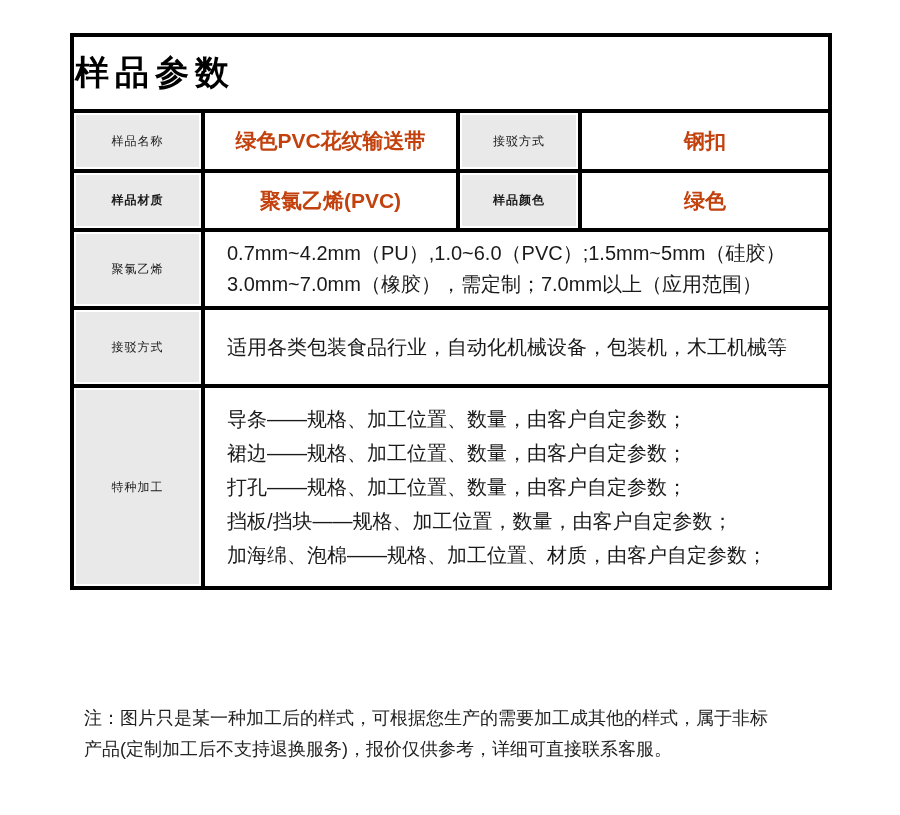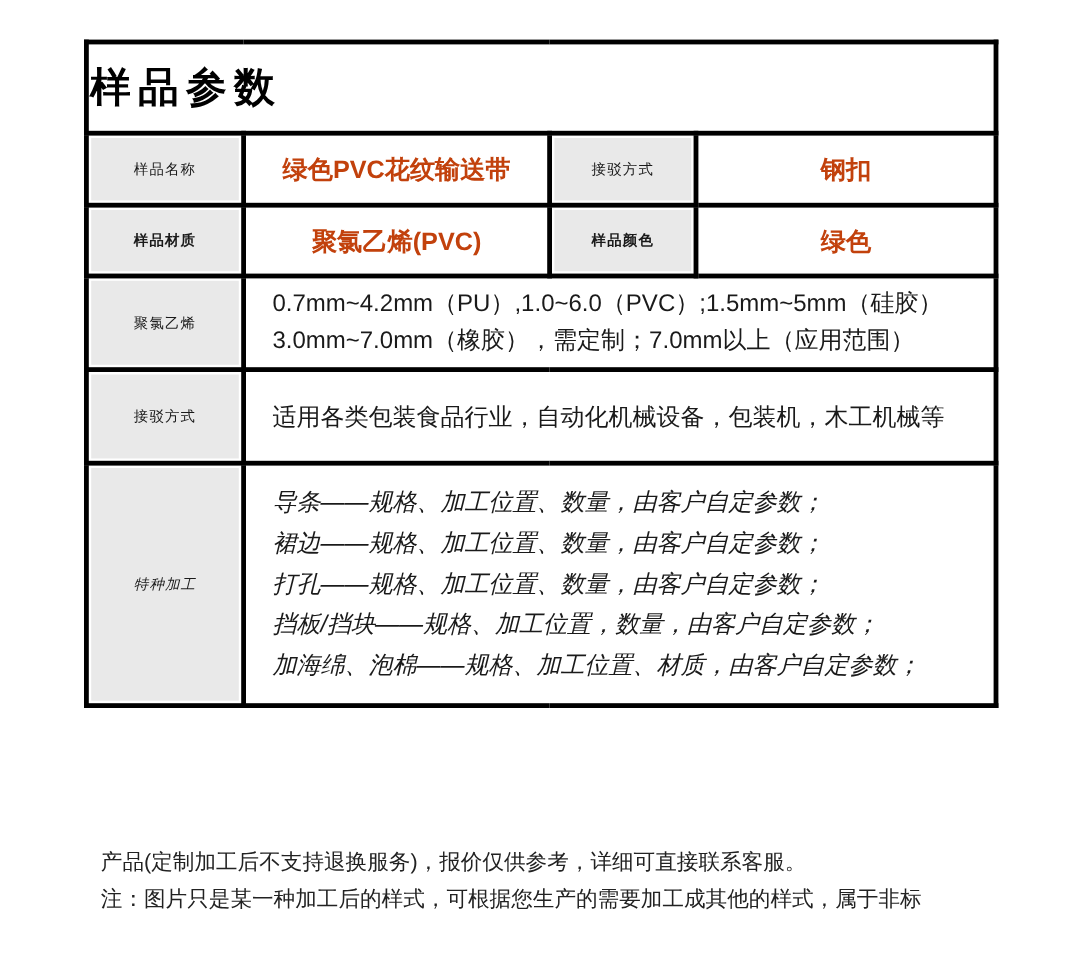--- a/index.html
+++ b/index.html
@@ -61,21 +61,21 @@
     font-weight: normal;
     color: #1a1a1a;
     padding-left: 22px;
     padding-right: 12px;
     text-align: left;
   }
   .row-r1 td { height: 60px; }
   .row-r2 td { height: 59px; font-weight: bold; }
   .row-r3 td { height: 78px; }
   .row-r4 td { height: 78px; }
-  .row-r5 td { height: 202px; font-style: italic; }
+  .row-r5 td { height: 202px; }
   .row-r6 td { height: 76px; }
   .line { display: block; line-height: 31px; }
   .special-line { display: block; line-height: 34px; }
   .footnote {
     position: absolute;
     left: 84px;
     top: 703px;
     width: 756px;
     font-size: 18px;
     line-height: 31px;
@@ -137,17 +137,17 @@
         <span class="special-line">打孔——规格、加工位置、数量，由客户自定参数；</span>
         <span class="special-line">挡板/挡块——规格、加工位置，数量，由客户自定参数；</span>
         <span class="special-line">加海绵、泡棉——规格、加工位置、材质，由客户自定参数；</span>
       </td>
     </tr>
 
   </tbody>
     </table>
 
   <div class="footnote">
+    <span>注：图片只是某一种加工后的样式，可根据您生产的需要加工成其他的样式，属于非标</span>
     <span>产品(定制加工后不支持退换服务)，报价仅供参考，详细可直接联系客服。</span>
-    <span>注：图片只是某一种加工后的样式，可根据您生产的需要加工成其他的样式，属于非标</span>
   </div>
 
 </div>
 
 </body></html>

